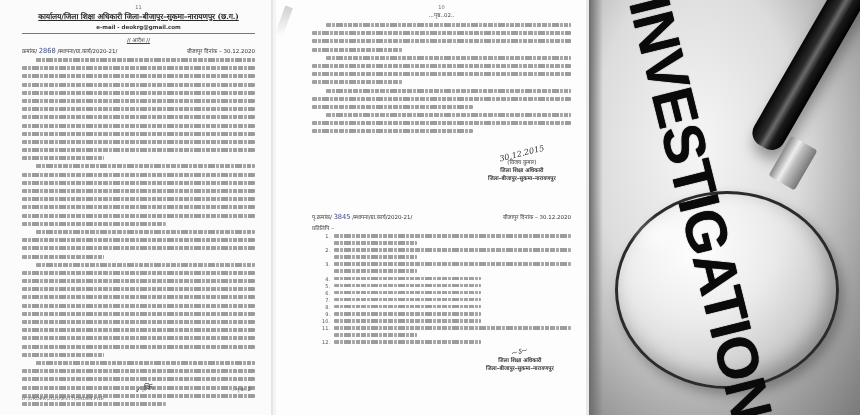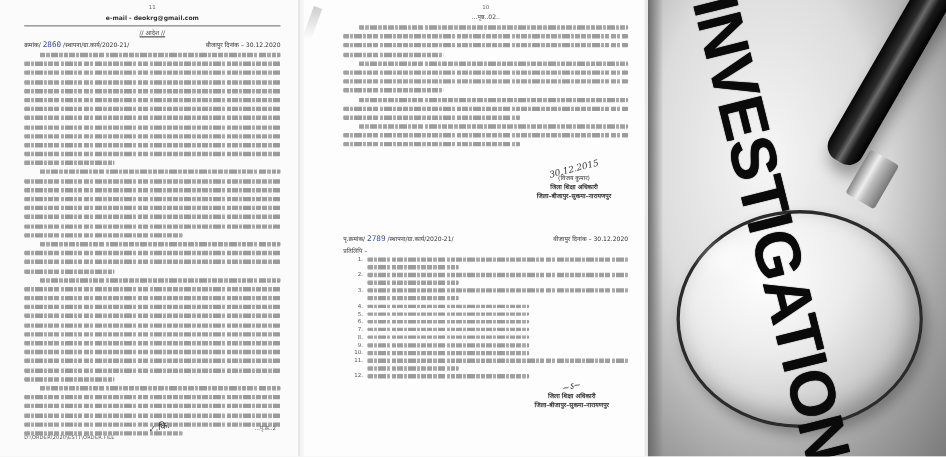--- a/index.html
+++ b/index.html
@@ -105,20 +105,21 @@
       position: absolute; left: 40px; top: 215px; width: 60px; height: 40px;
       border-radius: 50%; background: radial-gradient(ellipse, rgba(255,255,255,.55), rgba(255,255,255,0) 70%);
     }
   </style>
 </head>
 <body>
 
 <div class="panel doc doc1">
   <div class="inner">
     <div class="page-mark">11</div>
+    <div class="office-title">कार्यालय/जिला शिक्षा अधिकारी जिला–बीजापुर–सुकमा–नारायणपुर (छ.ग.)</div>
     <div class="email">e-mail - deokrg@gmail.com</div>
     <div class="rule"></div>
     <div class="order-head">// आदेश //</div>
     <div class="ref-line">
       <span>
         <span>क्रमांक/</span>
         <span class="num">2860</span>
         <span>/स्थापना/ग्रा.कार्य/2020-21/</span>
       </span>
       <span>
@@ -219,21 +220,21 @@
     <div><span class="handwriting">30.12.2015</span></div>
     <div>(विजय कुमार)</div>
     <div class="bold">जिला शिक्षा अधिकारी</div>
     <div class="bold">जिला–बीजापुर–सुकमा–नारायणपुर</div>
   </div>
 
   <div style="position:absolute;left:36px;right:18px;top:213px;">
     <div class="ref-line">
       <span>
         <span>पृ.क्रमांक/</span>
-        <span class="num">2789</span>
+        <span class="num">3845</span>
         <span>/स्थापना/ग्रा.कार्य/2020-21/</span>
       </span>
       <span>
         <span>बीजापुर दिनांक –</span>
         <span>30.12.2020</span>
       </span>
     </div>
     <div class="cc-title">प्रतिलिपि –</div>
     <div id="cc-list">
         <div class="cc-item">

